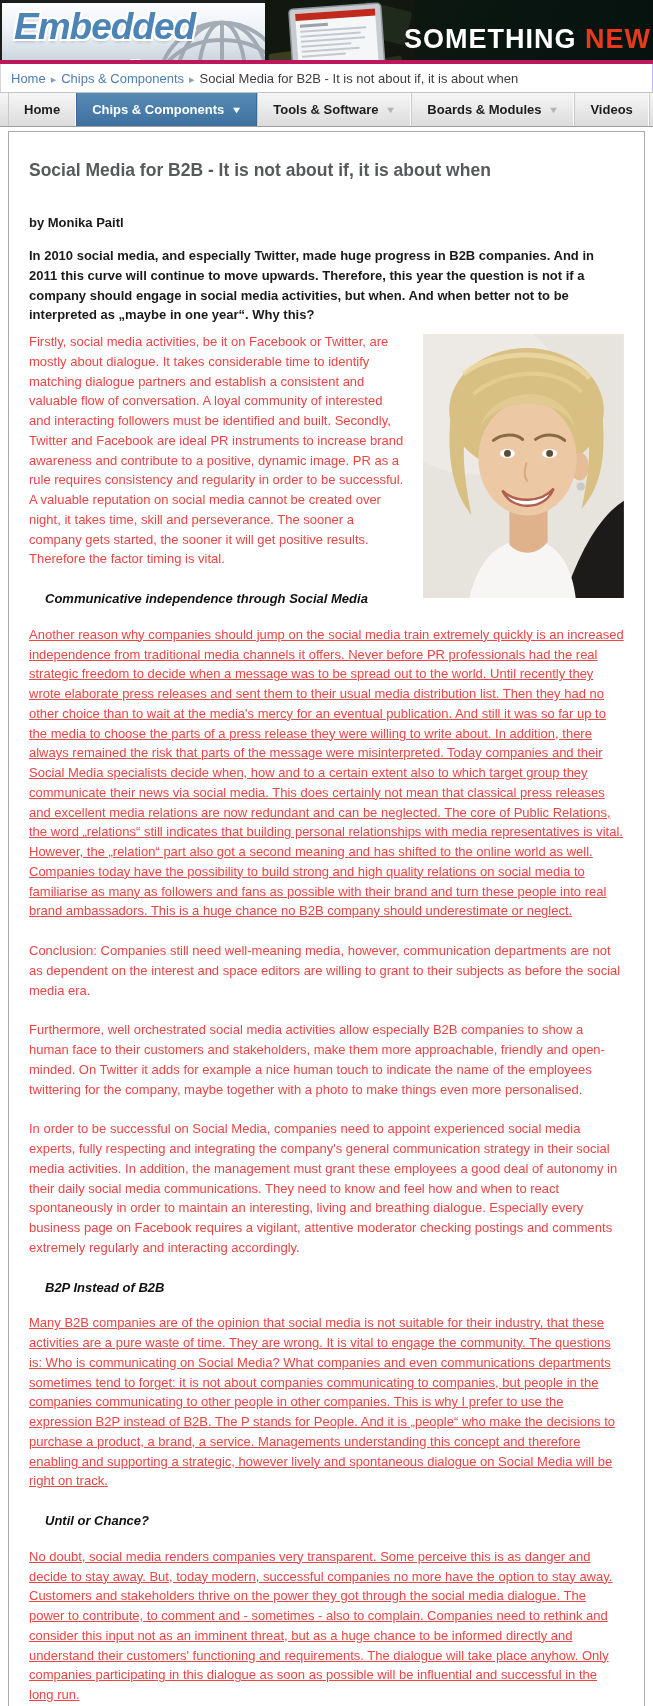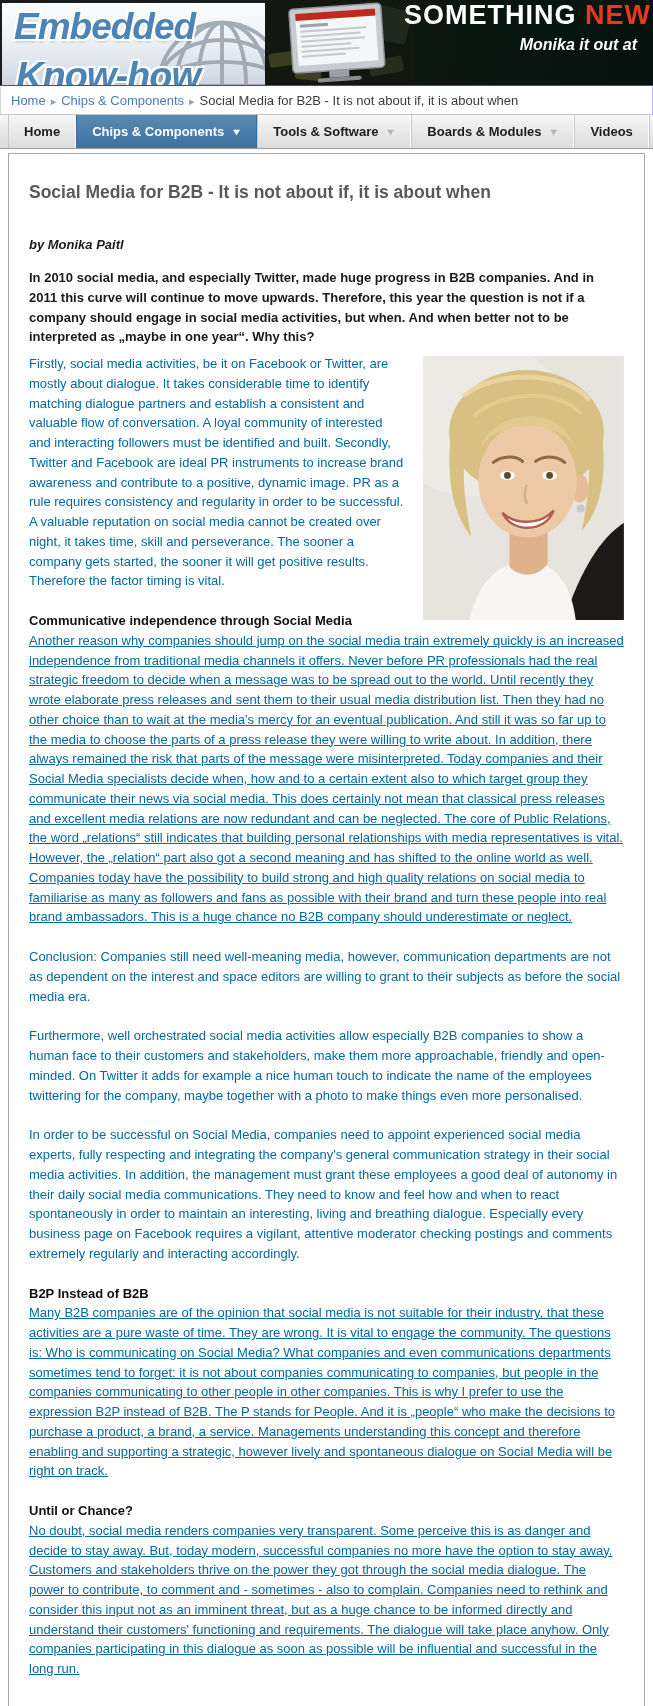--- a/index.html
+++ b/index.html
@@ -1,36 +1,36 @@
 <!DOCTYPE html>
 <html><head>
 <meta charset="utf-8">
 <style>
   * { box-sizing: border-box; }
   html,body { margin:0; padding:0; background:#fff; }
   body { width:653px; font-family:"Liberation Sans", sans-serif; color:#222; }
 
   
-  .header { display:flex; height:86px; background:#0b120d; border-bottom:1px solid #be185d; }
+  .header { display:flex; height:64px; background:#0b120d; border-bottom:4px solid #be185d; }
   .logo-box {
     position:relative; width:265px; overflow:hidden;
     background:linear-gradient(180deg,#fbfcfe 0%,#eef2f6 45%,#ccd6e0 100%);
     border-top:3px solid #1c1c1c; border-left:2px solid #1c1c1c;
   }
   .logo-text { position:absolute; top:6px; left:12px; font-style:italic; font-weight:bold;
     color:#4d84b6; line-height:.98; z-index:2;
     text-shadow:-2px -2px 0 #fff,2px -2px 0 #fff,-2px 2px 0 #fff,2px 2px 0 #fff,0 3px 3px rgba(40,60,90,.25); }
   .logo-line1 { font-size:37px; letter-spacing:-1px; }
   .logo-line2 { font-size:38px; margin-left:2px; letter-spacing:-1px;margin-top:13px; }
   .globe { position:absolute; right:-26px; top:14px; width:138px; height:138px; z-index:1; opacity:.85; }
 
   .banner { position:relative; flex:1; overflow:hidden;
     background:linear-gradient(100deg,#171a12 0%,#0c1710 35%,#081510 70%,#06120d 100%); }
   .banner-art { position:absolute; left:0; top:0; height:86px; width:150px; }
-  .banner-text { position:absolute; right:2px; top:0; text-align:right; white-space:nowrap; }
+  .banner-text { position:absolute; right:2px; top:24px; text-align:right; white-space:nowrap; }
   .banner-main { font-size:27px; font-weight:bold; color:#fff; letter-spacing:1px; }
   .banner-new { color:#e8391d; }
   .banner-sub { font-size:16px; font-weight:bold; font-style:italic; color:#fff; margin-top:5px; margin-right:14px; }
 
   
   .breadcrumb { padding:7px 10px 6px 10px; font-size:13px; color:#3c3c3c; background:#fff;
     border-left:1px solid #d8d8d8; border-right:1px solid #c4b5fd; white-space:nowrap; overflow:hidden; }
   .breadcrumb a { color:#4a7db3; text-decoration:none; cursor:pointer; }
   .crumb-sep { color:#8aa0b8; font-size:11px; padding:0 5px; }
 
@@ -43,24 +43,24 @@
   .tab:first-child { border-left:1px solid #c9c9c9; }
   .tab.active { background:linear-gradient(180deg,#578ab4,#3e719e); color:#fff; border-left-color:#3a6a96; border-right-color:#3a6a96; }
   .tab .caret { font-size:9px; margin-left:8px; color:#b5b5b5; transform:scaleX(1.3); }
   .tab.active .caret { color:#fff; }
   .nav-filler { flex:1; }
 
   
   .content { margin:4px 8px 0 8px; border:1px solid #a8a8a8; background:#fff;
     padding:16px 20px 60px 20px; min-height:1560px; }
   .page-title { font-size:17.5px; font-weight:bold; color:#58595b; margin:12px 0 34px 0; }
-  .byline { font-size:13px; font-weight:bold; font-style:italic; color:#1a1a1a; margin:0 0 16px 0; }
+  .byline { font-size:13px; font-weight:bold; color:#1a1a1a; margin:0 0 16px 0; }
   .lead { font-size:13px; font-weight:bold; color:#1a1a1a; line-height:1.52; margin:0 0 7px 0; }
-  .content p.body { font-size:13px; line-height:1.52; color:#0369a1; margin:0 0 20px 0; }
-  .sec-head { font-size:13px; font-weight:bold; color:#111; line-height:1.52; margin:0; }
+  .content p.body { font-size:13px; line-height:1.52; color:#ef4444; margin:0 0 20px 0; }
+  .sec-head { font-size:13px; font-weight:bold; font-style:italic; color:#111; line-height:1.52; margin:16px; }
   .sec-head + p.body { margin-top:0;text-decoration:underline; }
   .portrait { float:right; width:201px; height:264px; margin:2px 0 10px 16px; }
 </style>
 </head>
 <body>
 
 <div class="header">
   <div class="logo-box">
     <svg class="globe" viewBox="0 0 120 120">
       <g fill="none" stroke="#97a0ab" stroke-width="3.4">

